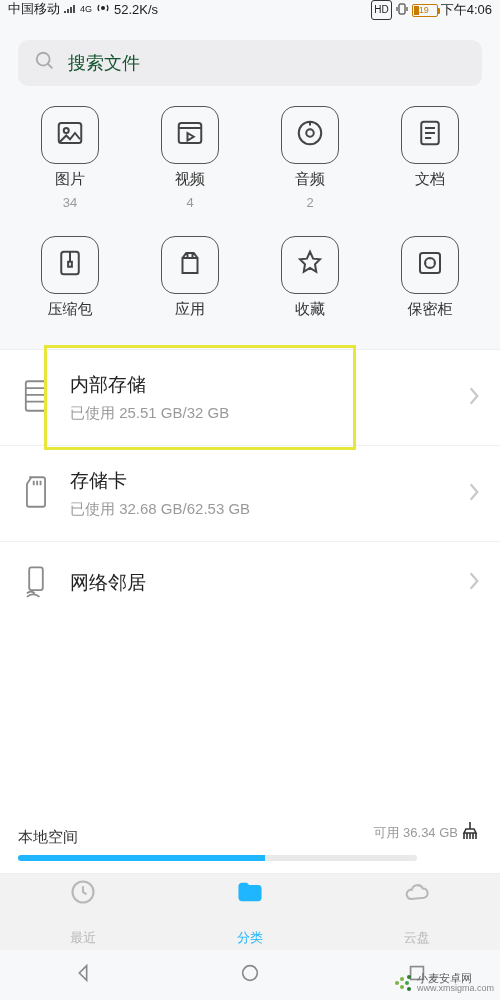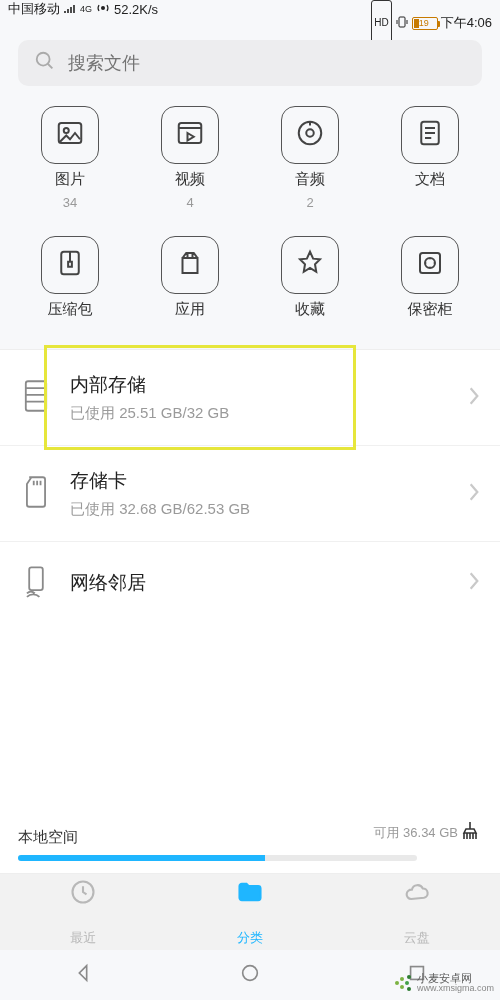--- a/index.html
+++ b/index.html
@@ -3,31 +3,31 @@
 <meta charset="utf-8">
 <style>
   * { box-sizing: border-box; margin: 0; padding: 0; }
   html, body { width: 500px; height: 1000px; font-family: -apple-system, "Helvetica Neue", Arial, sans-serif; background: #f7f8fa; overflow: hidden; }
   body { display: flex; flex-direction: column; }
 
   
   .status-bar { height: 28px; display: flex; align-items: flex-start; padding: 0 8px; font-size: 13px; color: #222; justify-content: space-between; }
   .status-left, .status-right { display: flex; align-items: center; gap: 4px; }
   .status-right { gap: 3px; }
-  .badge-hd { border: 1px solid #333; border-radius: 3px; font-size: 10px; padding: 16px 2px; line-height: 12px; }
+  .badge-hd { border: 1px solid #333; border-radius: 3px; font-size: 10px; padding: 3px 2px; line-height: 12px; }
   .battery-box { border: 1px solid #c77a00; border-radius: 2px; width: 26px; height: 13px; position: relative; display: inline-flex; align-items: center; }
   .battery-fill { background: #c77a00; height: 9px; width: 5px; margin-left: 1px; }
   .battery-num { position: absolute; left: 6px; font-size: 9px; color: #c77a00; }
   .battery-tip { position: absolute; right: -3px; top: 3px; width: 2px; height: 6px; background: #c77a00; border-radius: 0 1px 1px 0; }
 
   
   .search-wrap { padding: 12px 18px 8px; }
   .search-box { background: #ededef; border-radius: 10px; height: 46px; display: flex; align-items: center; padding: 0 16px; gap: 12px; }
   .search-box svg { flex: none; }
-  .search-ph { color: #737373; font-size: 18px; }
+  .search-ph { color: #14532d; font-size: 18px; }
 
   
   .cat-grid { display: grid; grid-template-columns: repeat(4, 1fr); padding: 12px 10px 24px; gap: 26px 0; }
   .cat-item { display: flex; flex-direction: column; align-items: center; gap: 6px; }
   .cat-icon-box { width: 58px; height: 58px; border: 1.5px solid #555; border-radius: 14px; display: flex; align-items: center; justify-content: center; }
   .cat-icon-box svg { stroke: #444; }
   .cat-label { font-size: 15px; color: #333; }
   .cat-count { font-size: 13px; color: #999; }
 
   

